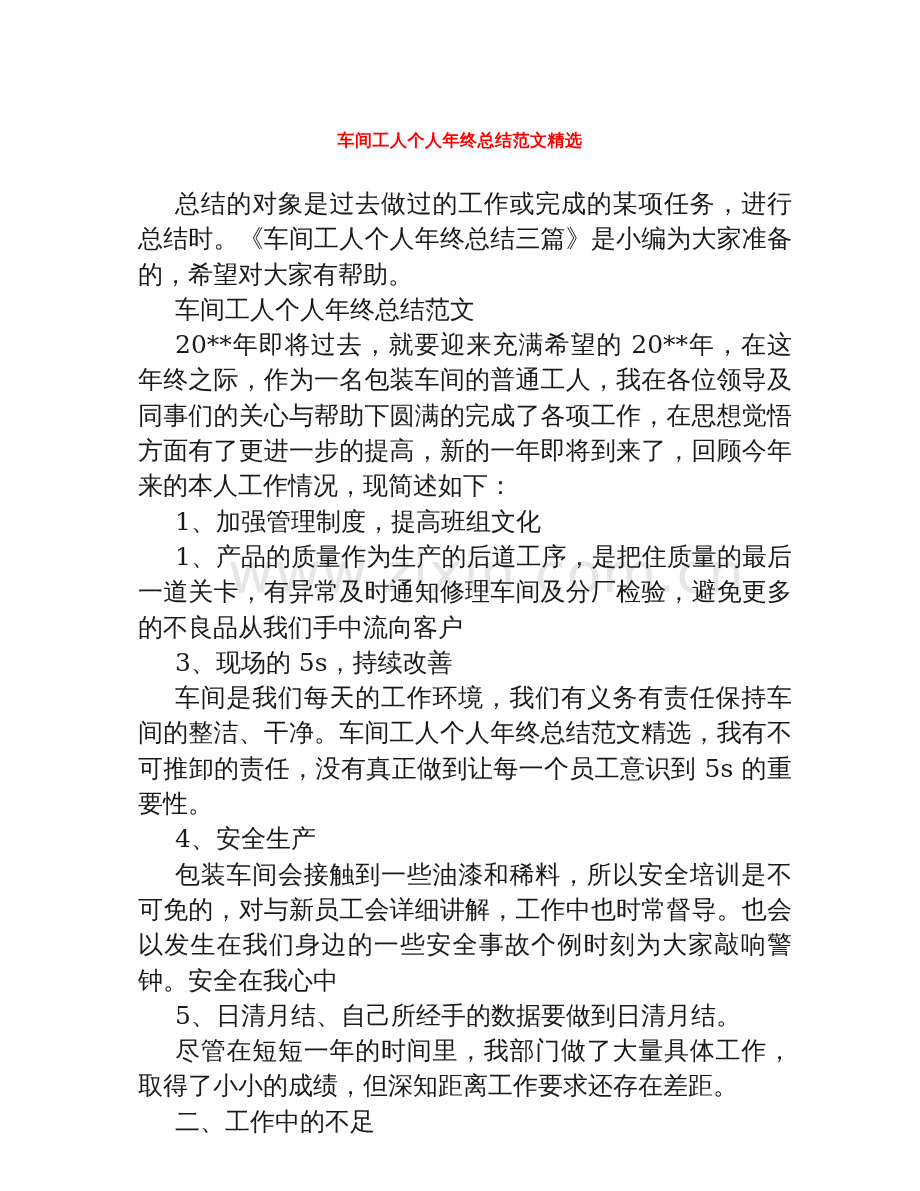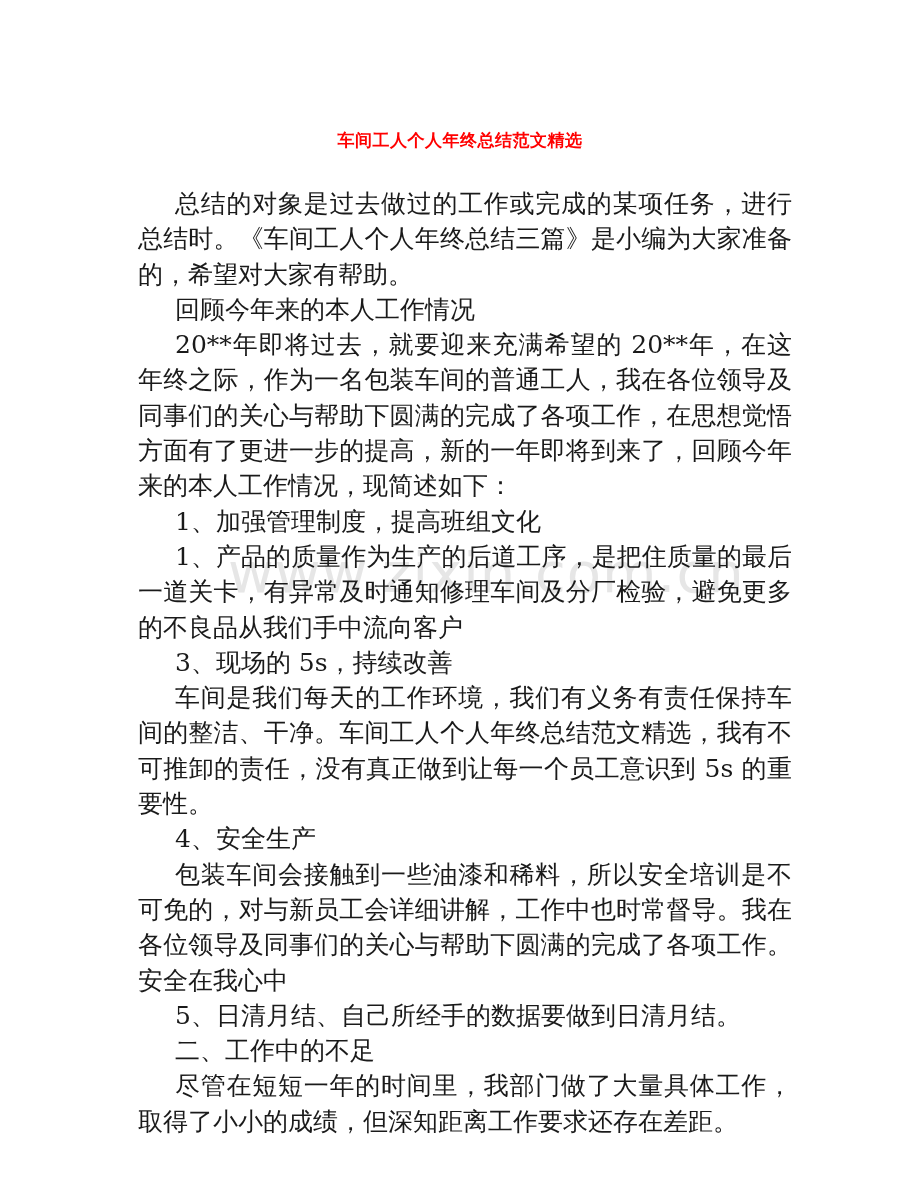--- a/index.html
+++ b/index.html
@@ -69,26 +69,26 @@
 <body>
 
 <div class="page">
 
   <div class="title">车间工人个人年终总结范文精选</div>
 
   <div class="watermark">www.zixin.com.cn</div>
 
   <div class="content">
     <p>总结的对象是过去做过的工作或完成的某项任务，进行总结时。《车间工人个人年终总结三篇》是小编为大家准备的，希望对大家有帮助。</p>
-    <p>回顾今年来的本人工作情况</p>
+    <p>车间工人个人年终总结范文</p>
     <p>20**年即将过去，就要迎来充满希望的 20**年，在这年终之际，作为一名包装车间的普通工人，我在各位领导及同事们的关心与帮助下圆满的完成了各项工作，在思想觉悟方面有了更进一步的提高，新的一年即将到来了，回顾今年来的本人工作情况，现简述如下：</p>
     <p>1、加强管理制度，提高班组文化</p>
     <p>1、产品的质量作为生产的后道工序，是把住质量的最后一道关卡，有异常及时通知修理车间及分厂检验，避免更多的不良品从我们手中流向客户</p>
     <p>3、现场的 5s，持续改善</p>
     <p>车间是我们每天的工作环境，我们有义务有责任保持车间的整洁、干净。车间工人个人年终总结范文精选，我有不可推卸的责任，没有真正做到让每一个员工意识到 5s 的重要性。</p>
     <p>4、安全生产</p>
-    <p>包装车间会接触到一些油漆和稀料，所以安全培训是不可免的，对与新员工会详细讲解，工作中也时常督导。我在各位领导及同事们的关心与帮助下圆满的完成了各项工作。安全在我心中</p>
+    <p>包装车间会接触到一些油漆和稀料，所以安全培训是不可免的，对与新员工会详细讲解，工作中也时常督导。也会以发生在我们身边的一些安全事故个例时刻为大家敲响警钟。安全在我心中</p>
     <p>5、日清月结、自己所经手的数据要做到日清月结。</p>
+    <p>尽管在短短一年的时间里，我部门做了大量具体工作，取得了小小的成绩，但深知距离工作要求还存在差距。</p>
     <p>二、工作中的不足</p>
-    <p>尽管在短短一年的时间里，我部门做了大量具体工作，取得了小小的成绩，但深知距离工作要求还存在差距。</p>
   </div>
 
 </div>
 
 </body></html>

